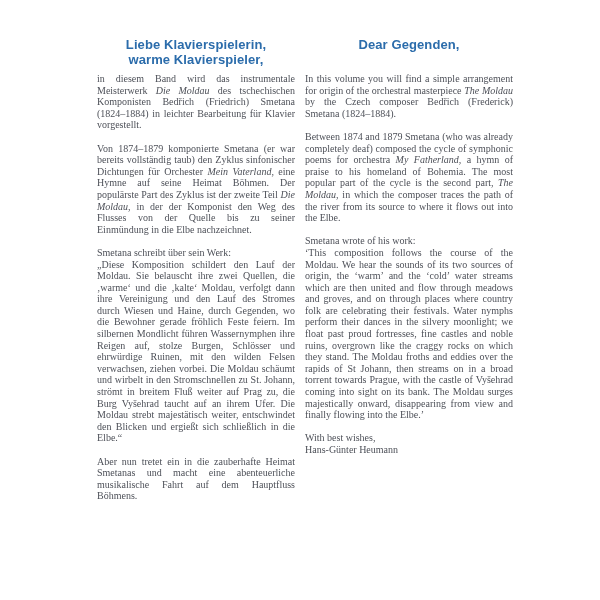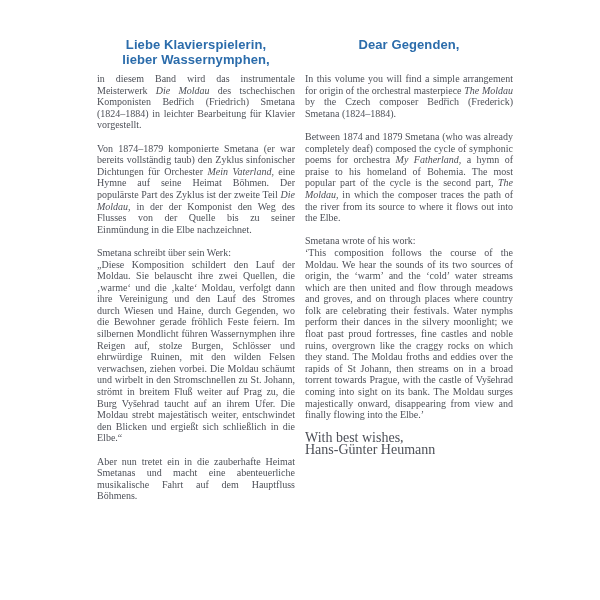--- a/index.html
+++ b/index.html
@@ -40,21 +40,21 @@
     font-size: 10px;
     line-height: 11.6px;
     text-align: justify;
     color: #4d5058;
     hyphens: auto;
     -webkit-hyphens: auto;
   }
   .par i { font-style: italic; }
   .lead { margin-bottom: 0; }
   .signature {
-    font-size: 14px;
+    font-size: 10px;
     line-height: 11.6px;
     color: #4d5058;
   }
   .sig-de { margin-top: 23px; }
   .sig-en { margin-top: 0; }
   .page-number {
     position: absolute;
     left: 481px;
     top: 566px;
     font-family: "Liberation Sans", sans-serif;
@@ -65,21 +65,21 @@
 </style>
 </head>
 <body>
 
 <div class="sheet">
   <div class="columns">
 
     <section class="col col-de" lang="de">
       <h2 class="heading">
         <span class="hline">Liebe Klavierspielerin,</span>
-        <span class="hline">lieber Wassernymphen,</span>
+        <span class="hline">warme Klavierspieler,</span>
       </h2>
       <p class="par"><span>in diesem Band wird das instrumentale Meisterwerk </span><i>Die Moldau</i><span> des tschechischen Komponisten Bedřich (Friedrich) Smetana (1824–1884) in leichter Bearbeitung für Klavier vorgestellt.</span></p>
       <p class="par"><span>Von 1874–1879 komponierte Smetana (er war bereits vollständig taub) den Zyklus sinfonischer Dichtungen für Orchester </span><i>Mein Vaterland</i><span>, eine Hymne auf seine Heimat Böhmen. Der populärste Part des Zyklus ist der zweite Teil </span><i>Die Moldau</i><span>, in der der Komponist den Weg des Flusses von der Quelle bis zu seiner Einmündung in die Elbe nachzeichnet.</span></p>
       <p class="par lead"><span>Smetana schreibt über sein Werk:</span></p>
       <p class="par"><span>„Diese Komposition schildert den Lauf der Moldau. Sie belauscht ihre zwei Quellen, die ‚warme‘ und die ‚kalte‘ Moldau, verfolgt dann ihre Vereinigung und den Lauf des Stromes durch Wiesen und Haine, durch Gegenden, wo die Bewohner gerade fröhlich Feste feiern. Im silbernen Mondlicht führen Wassernymphen ihre Reigen auf, stolze Burgen, Schlösser und ehrwürdige Ruinen, mit den wilden Felsen verwachsen, ziehen vorbei. Die Moldau schäumt und wirbelt in den Stromschnellen zu St. Johann, strömt in breitem Fluß weiter auf Prag zu, die Burg Vyšehrad taucht auf an ihrem Ufer. Die Moldau strebt majestätisch weiter, entschwindet den Blicken und ergießt sich schließlich in die Elbe.“</span></p>
       <p class="par"><span>Aber nun tretet ein in die zauberhafte Heimat Smetanas und macht eine abenteuerliche musikalische Fahrt auf dem Hauptfluss Böhmens.</span></p>
       <div class="signature sig-de">
         <div>Dear</div>
         <div>Hans-Günter Heumann</div>
       </div>

